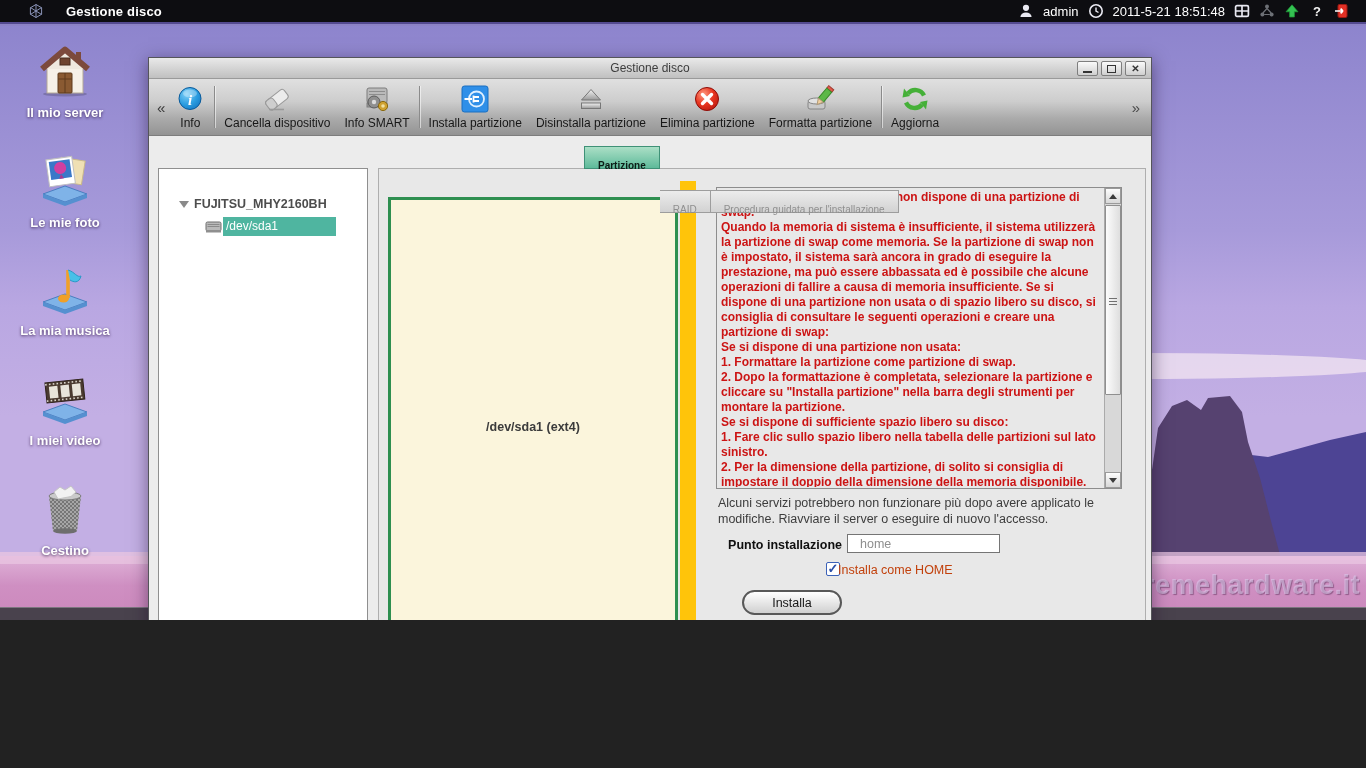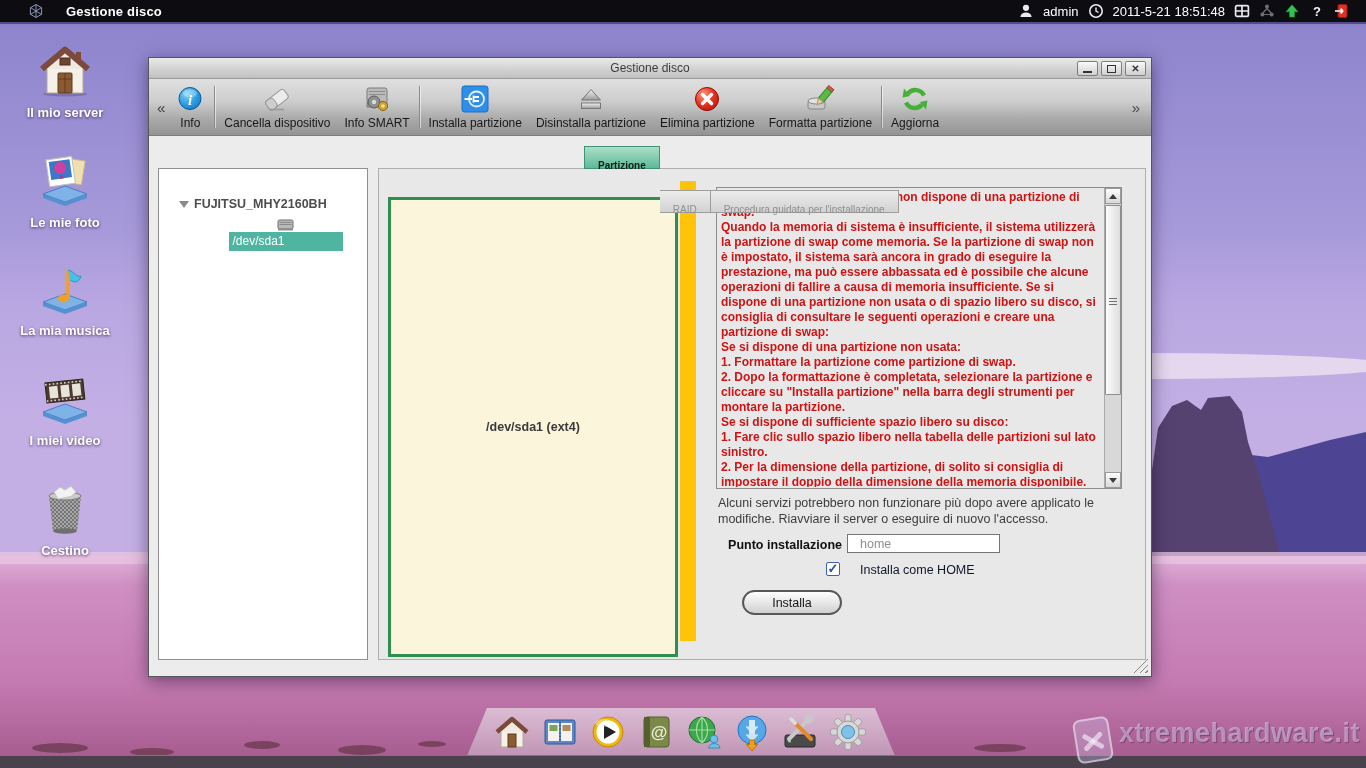--- a/index.html
+++ b/index.html
@@ -1,16 +1,16 @@
 <!DOCTYPE html>
 <html><head>
 <meta charset="utf-8">
 <style>
   html,body{margin:0;padding:0;background:#222;}
-  .stage{position:relative;width:1366px;height:768px;overflow:hidden;
+  .stage{position:relative;width:1366px;height:620px;overflow:hidden;
     font-family:"Liberation Sans",sans-serif;-webkit-font-smoothing:antialiased;}
   .stage *{box-sizing:border-box;}
 
   
   .bg{position:absolute;inset:0;z-index:0;}
 
   
   .topbar{position:absolute;top:0;left:0;right:0;height:22px;background:#0d0d11;z-index:60;
     display:flex;align-items:center;color:#fff;font-size:13px;}
   .topbar .logo{margin-left:28px;width:16px;height:16px;}
@@ -54,21 +54,21 @@
   .tab + .tab{border-left:none;margin-top:44px;}
   .tab.active{background:linear-gradient(#abdfc6,#5eba9a);border-color:#3f9177;
     color:#0d1c16;font-weight:bold;}
 
   
   .tree{position:absolute;left:9px;top:110px;width:210px;height:492px;background:#fff;
     border:1px solid #8f8f8f;font-size:12.5px;}
   .tree-root{margin:28px 0 0 20px;display:flex;align-items:center;color:#4d4d4d;font-weight:bold;cursor:pointer;}
   .tri{width:0;height:0;border-left:5px solid transparent;border-right:5px solid transparent;
     border-top:7px solid #8a8a8a;margin-right:5px;}
-  .tree-child{margin:6px 0 0 46px;display:flex;align-items:center;cursor:pointer;flex-direction:column;}
+  .tree-child{margin:6px 0 0 46px;display:flex;align-items:center;cursor:pointer;}
   .disk-ico{width:17px;height:15px;margin-right:1px;}
   .tree-sel{background:#4fb5a0;color:#fff;font-size:12px;padding:2px 58px 3px 3px;}
 
   
   .main{position:absolute;left:229px;top:110px;width:768px;height:492px;background:#e8e8e8;
     border:1px solid #aeaeae;}
   .part-box{position:absolute;left:9px;top:28px;width:290px;height:460px;background:#fbf5dc;
     border:3px solid #2e8f50;display:flex;align-items:center;justify-content:center;
     font-size:12.5px;font-weight:bold;color:#3b3b3b;cursor:pointer;}
   .free-strip{position:absolute;left:301px;top:12px;width:16px;height:460px;background:#ffc40a;cursor:pointer;}
@@ -88,21 +88,21 @@
   .sb-grip{position:absolute;left:3px;top:92px;width:8px;height:9px;
     background:repeating-linear-gradient(#707070 0 1px,transparent 1px 3px);}
 
   .notice{position:absolute;left:2px;top:326px;width:404px;color:#3c3c3c;line-height:16px;}
   .mount-label{position:absolute;left:0;top:369px;width:126px;text-align:right;font-weight:bold;color:#101010;}
   .mount-input{position:absolute;left:131px;top:365px;width:153px;height:19px;border:1px solid #757575;
     background:#fff;font-family:"Liberation Sans",sans-serif;font-size:12.5px;color:#8f8f8f;padding:1px 12px;}
   .chk{position:absolute;left:110px;top:393px;width:14px;height:14px;border:1px solid #3c62b8;background:#fff;
     border-radius:2px;color:#2b50a8;font-weight:bold;font-size:13px;line-height:12px;text-align:center;cursor:pointer;}
   .chk::after{content:"\2713";}
-  .chk-lbl{position:absolute;left:144px;top:394px;color:#0f172a;}
+  .chk-lbl{position:absolute;left:122px;top:394px;color:#c2410c;}
   .install-btn{position:absolute;left:26px;top:421px;width:100px;height:25px;border:2px solid #585858;
     border-radius:13px;background:linear-gradient(#ffffff,#d0d0d0);font-family:"Liberation Sans",sans-serif;
     font-size:12.5px;color:#161616;cursor:pointer;}
   .grip{position:absolute;right:3px;bottom:3px;width:15px;height:15px;
     background:repeating-linear-gradient(135deg,transparent 0 3px,#8a8a8a 3px 4px);
     clip-path:polygon(100% 0,100% 100%,0 100%);cursor:nwse-resize;}
 
   
   .dock{position:absolute;left:455px;top:708px;width:450px;height:48px;z-index:8;
     background:linear-gradient(rgba(240,234,240,.62),rgba(215,205,218,.5));

